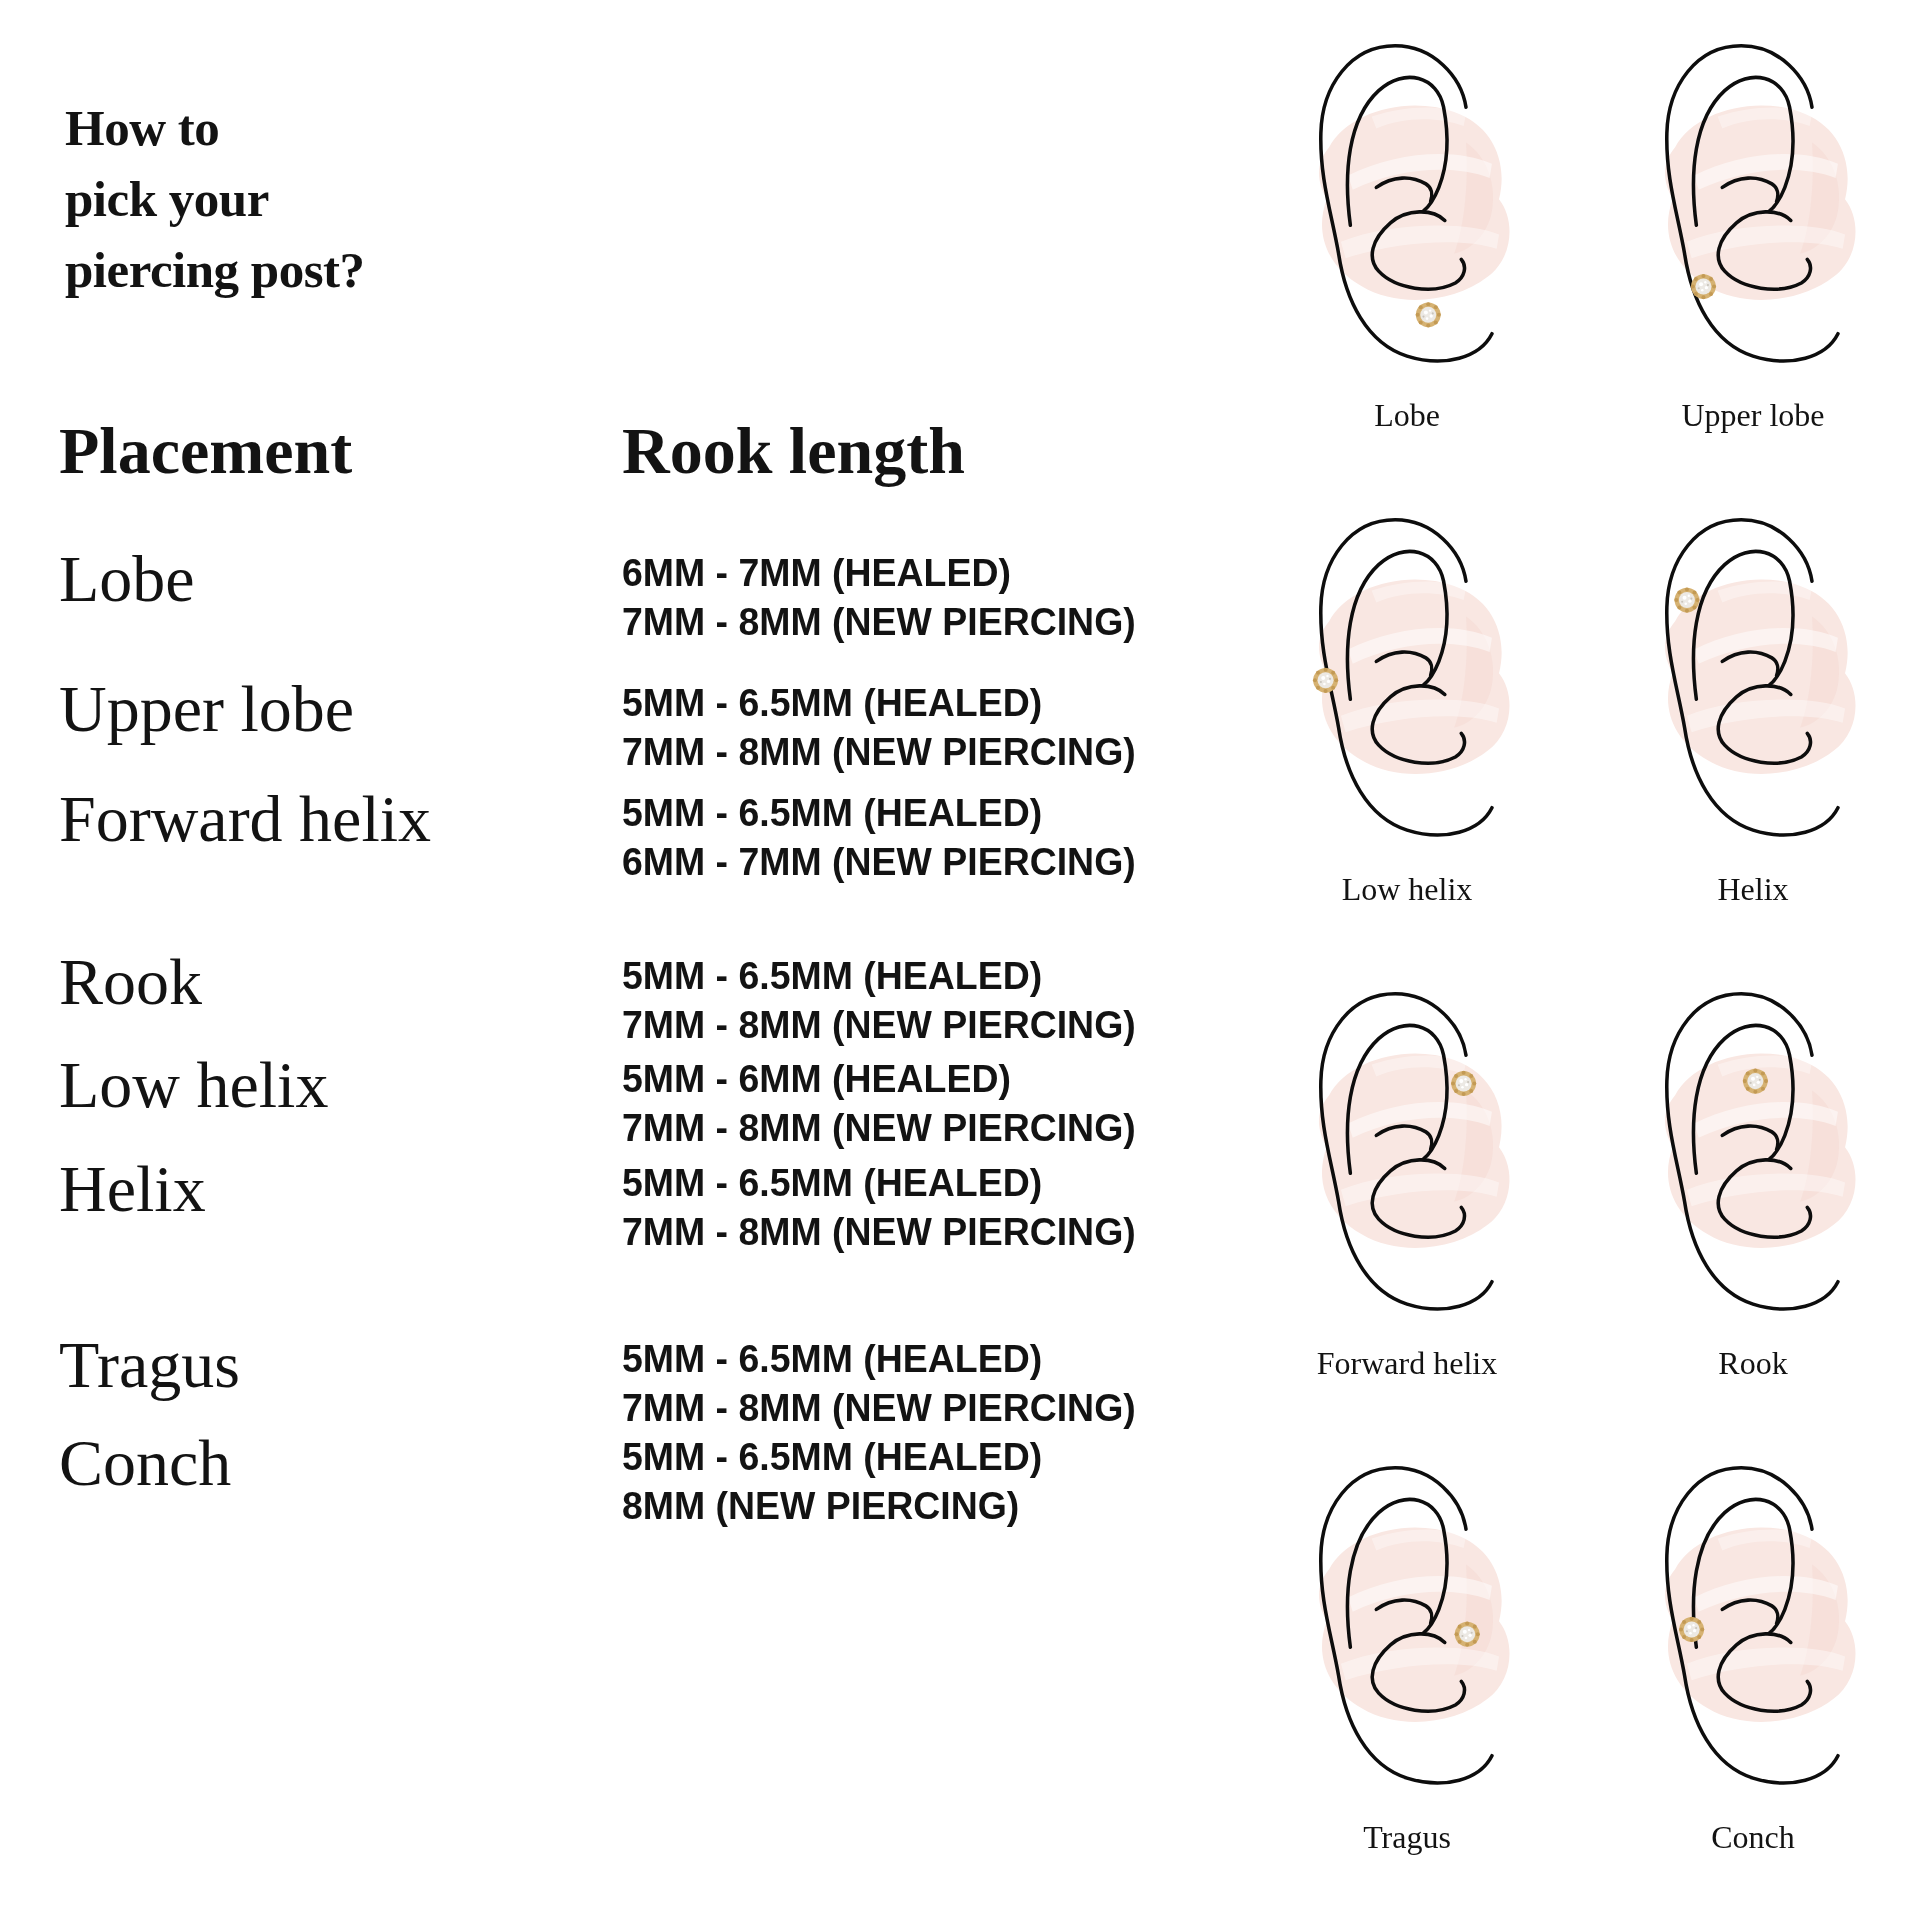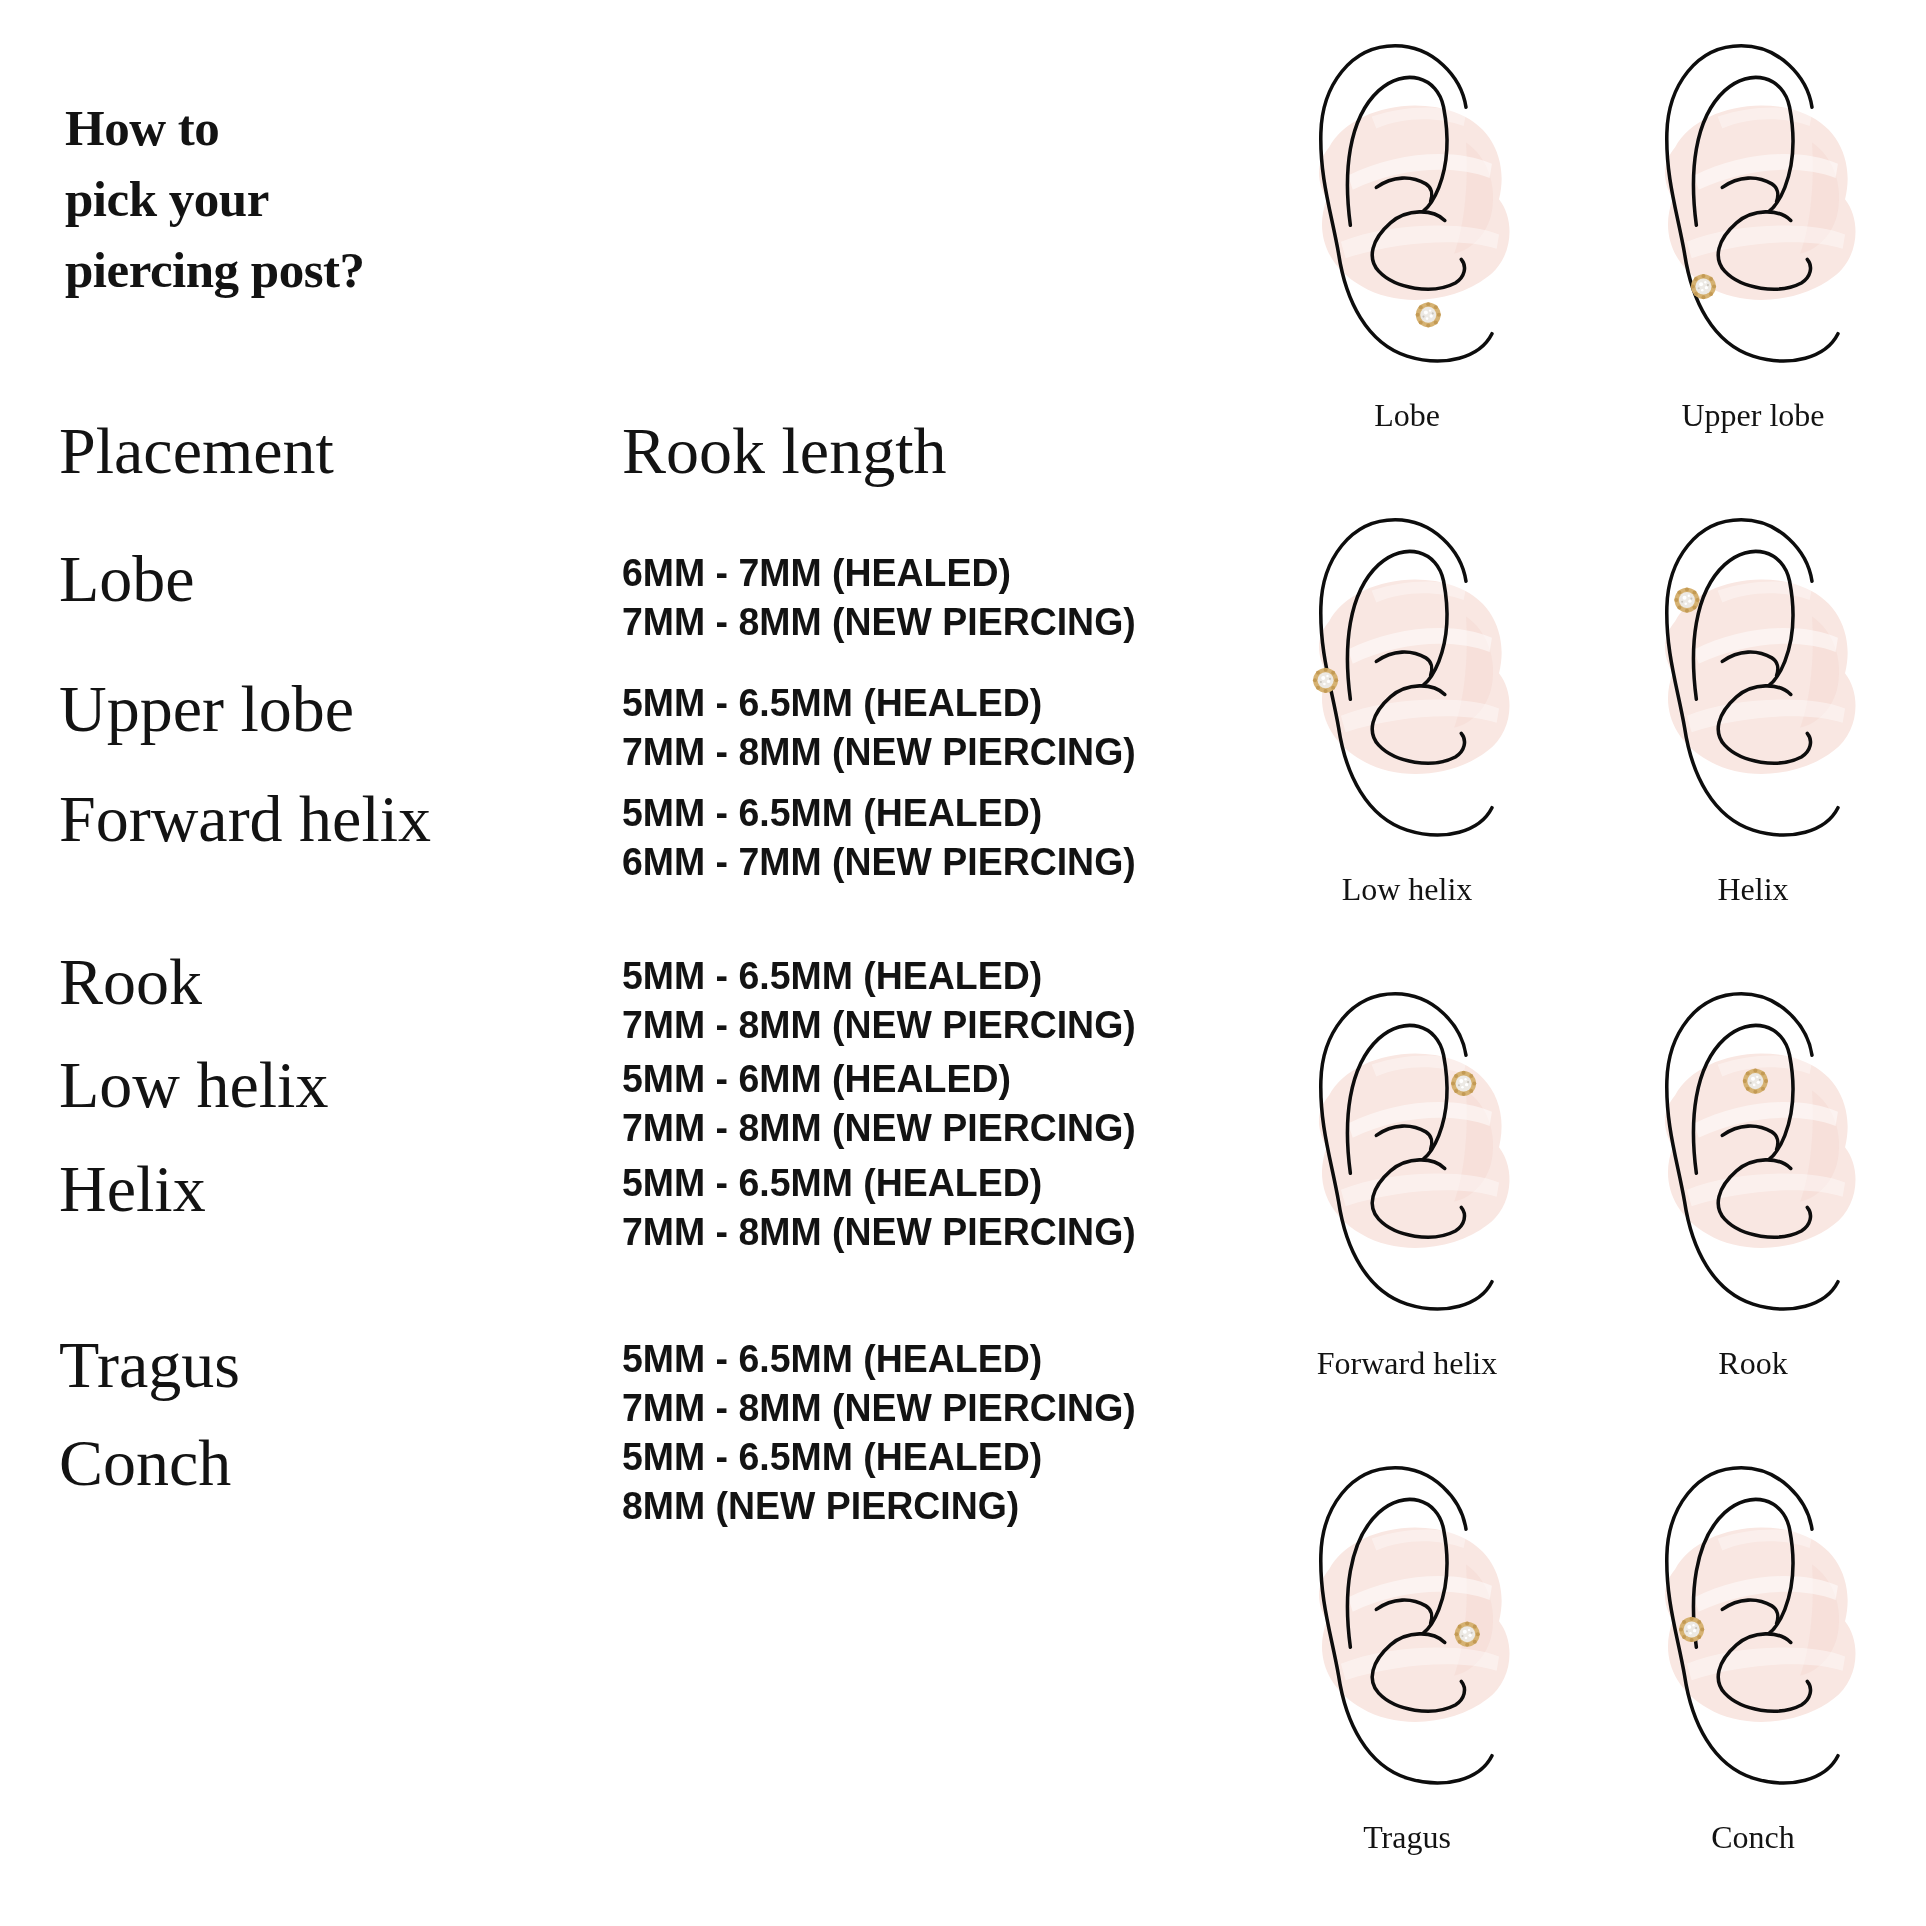--- a/index.html
+++ b/index.html
@@ -8,21 +8,21 @@
     background:#ffffff;color:#131313;
     font-family:"Liberation Serif","DejaVu Serif",serif;
   }
   
   #title{
     position:absolute;left:59px;top:59px;
     font-weight:700;font-size:51px;line-height:71px;letter-spacing:-0.5px;margin-left:6px;
   }
   
   .col-header{
-    position:absolute;top:413px;font-size:66px;font-weight:400;white-space:nowrap;
+    position:absolute;top:413px;font-size:66px;font-weight:700;white-space:nowrap;
   }
   #placement-header{left:59px;}
   #postlength-header{left:622px;}
   
   #rows{position:absolute;left:0;top:0;width:1926px;height:1926px;}
   .prow{position:absolute;left:59px;width:1184px;}
   .prow .label{
     position:absolute;left:0;top:0;font-size:66px;font-weight:400;white-space:nowrap;
   }
   .prow .values{

